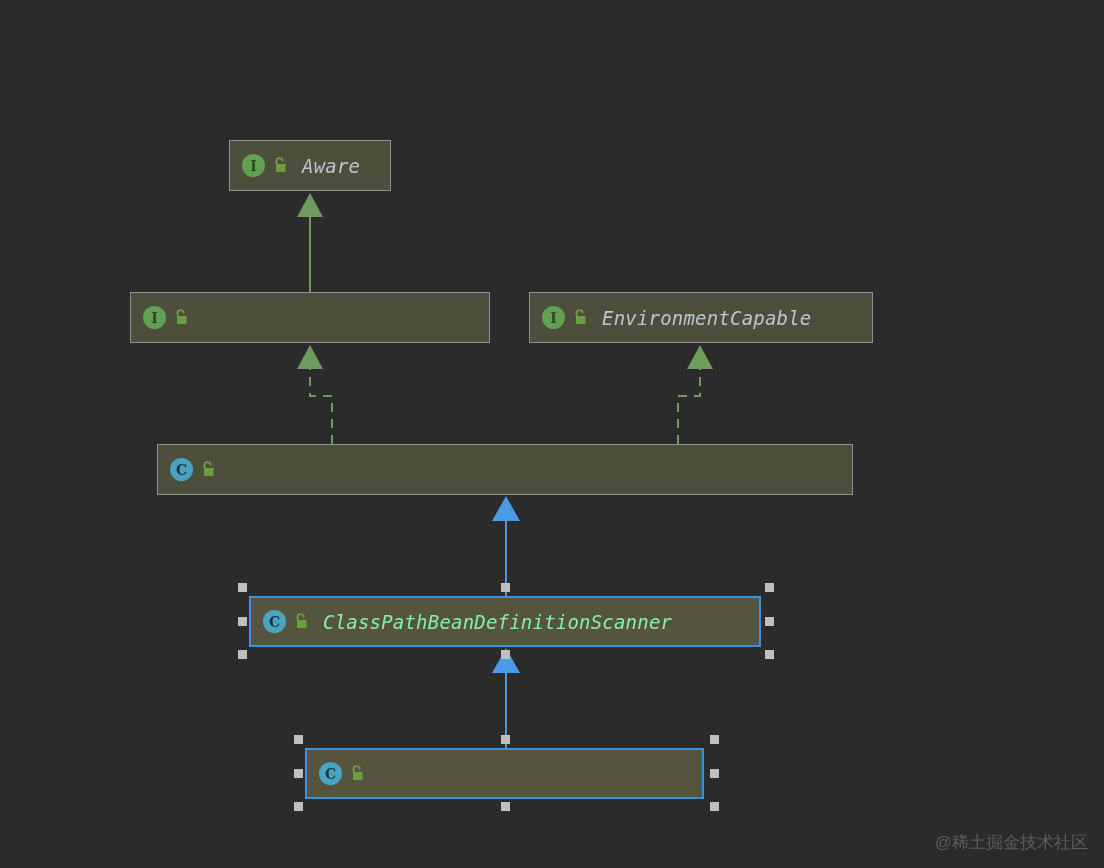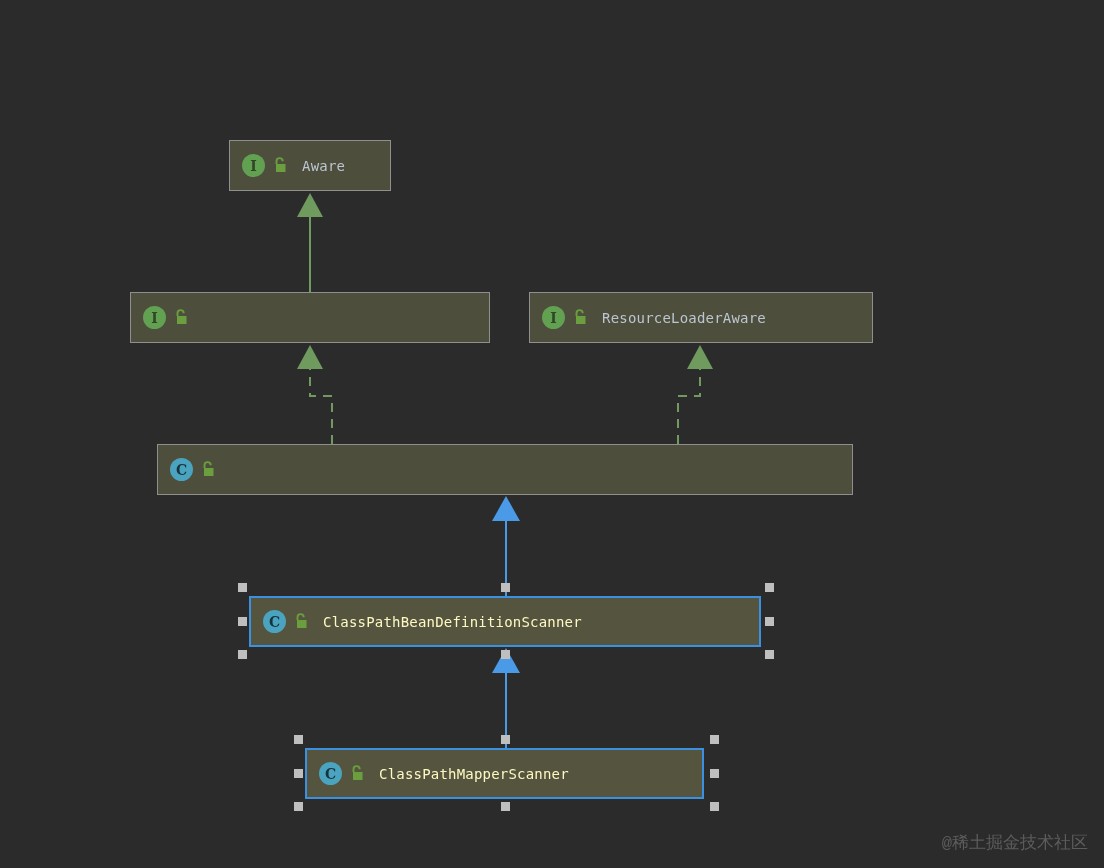--- a/index.html
+++ b/index.html
@@ -68,43 +68,44 @@
   }
   .lock-icon {
     flex: 0 0 auto;
     margin-left: 7px;
     width: 16px;
     height: 17px;
   }
   .node-label {
     margin-left: 14px;
     color: #bcc6d0;
-    font-size: 14px;
+    font-size: 19px;
     letter-spacing: 0.2px;
     font-family: "DejaVu Sans Mono", "Liberation Mono", monospace;
+    font-style: italic;
   }
   .uml-node.selected .node-label {
-    color: #fef9c3;
+    color: #86efac;
   }
   
   .sel-handle {
     position: absolute;
     width: 9px;
     height: 9px;
     background: #bfbfbf;
     box-sizing: border-box;
   }
   
   #watermark {
     position: absolute;
     right: 16px;
     bottom: 14px;
     color: #5c5c5c;
     font-size: 17px;
-    font-family: Liberation Mono, monospace;
+    font-family: Liberation Sans, sans-serif;
     user-select: none;
   }
 </style>
 </head>
 <body>
 
 <div id="diagram-canvas">
 
   <svg id="edges-layer" width="1104" height="868" viewBox="0 0 1104 868">
 
@@ -174,21 +175,21 @@
   </div>
 
   <div class="uml-node" style="left:529px; top:292px; width:344px; height:51px;">
     <span class="node-kind-icon kind-interface">I</span>
     <span class="lock-icon">
       <svg viewBox="0 0 16 17" width="16" height="17">
         <path d="M4.5 7 V4.2 A3.1 3.1 0 0 1 10.7 4.2" fill="none" stroke="#6a9e3f" stroke-width="1.9"></path>
         <rect x="4" y="7" width="9.5" height="8" fill="#6a9e3f"></rect>
       </svg>
     </span>
-    <span class="node-label">ResourceLoaderAware</span>
+    <span class="node-label">EnvironmentCapable</span>
   </div>
 
   <div class="uml-node" style="left:157px; top:444px; width:696px; height:51px;">
     <span class="node-kind-icon kind-class">C</span>
     <span class="lock-icon">
       <svg viewBox="0 0 16 17" width="16" height="17">
         <path d="M4.5 7 V4.2 A3.1 3.1 0 0 1 10.7 4.2" fill="none" stroke="#6a9e3f" stroke-width="1.9"></path>
         <rect x="4" y="7" width="9.5" height="8" fill="#6a9e3f"></rect>
       </svg>
     </span>
@@ -206,18 +207,17 @@
   </div>
 
   <div class="uml-node selected" style="left:305px; top:748px; width:399px; height:51px;">
     <span class="node-kind-icon kind-class">C</span>
     <span class="lock-icon">
       <svg viewBox="0 0 16 17" width="16" height="17">
         <path d="M4.5 7 V4.2 A3.1 3.1 0 0 1 10.7 4.2" fill="none" stroke="#6a9e3f" stroke-width="1.9"></path>
         <rect x="4" y="7" width="9.5" height="8" fill="#6a9e3f"></rect>
       </svg>
     </span>
-    <span class="node-label">ClassPathMapperScanner</span>
   </div>
 
   <div id="watermark">@稀土掘金技术社区</div>
 
 </div>
 
 </body></html>

